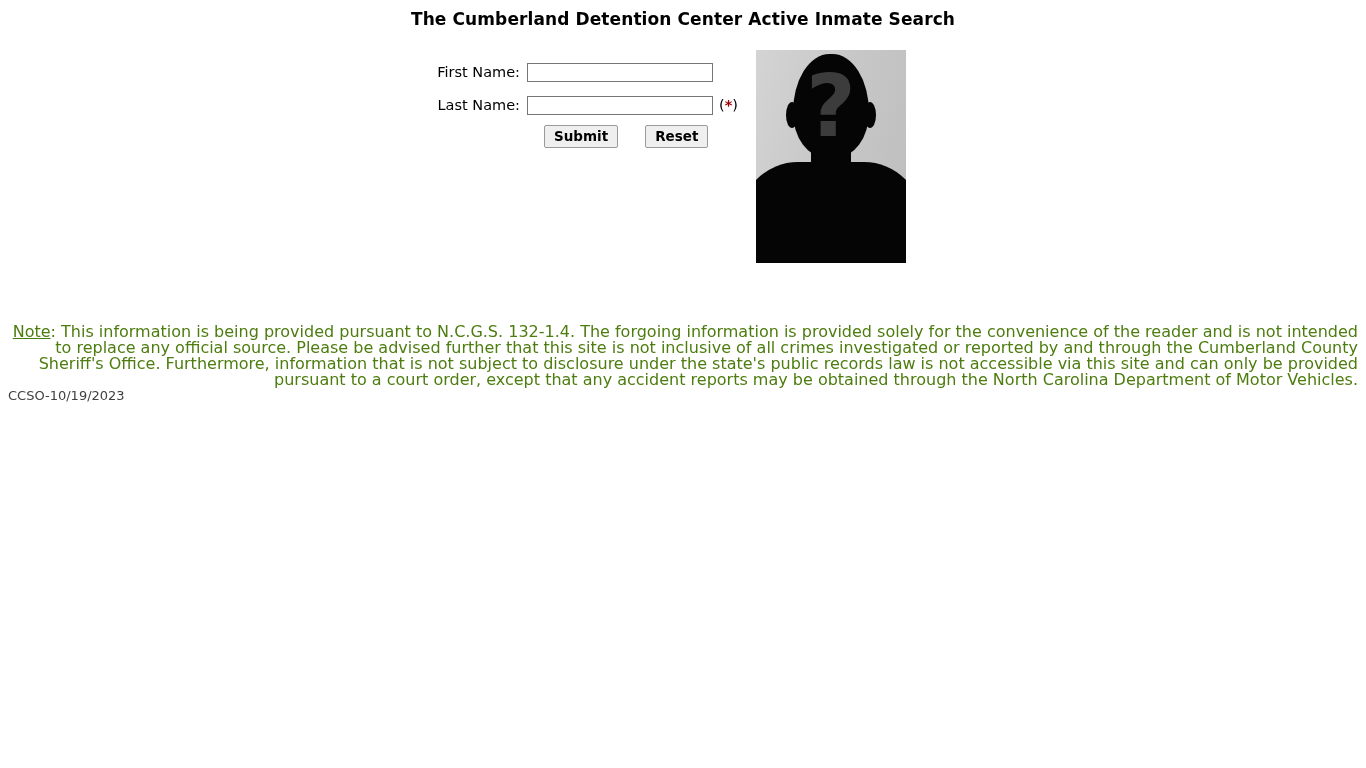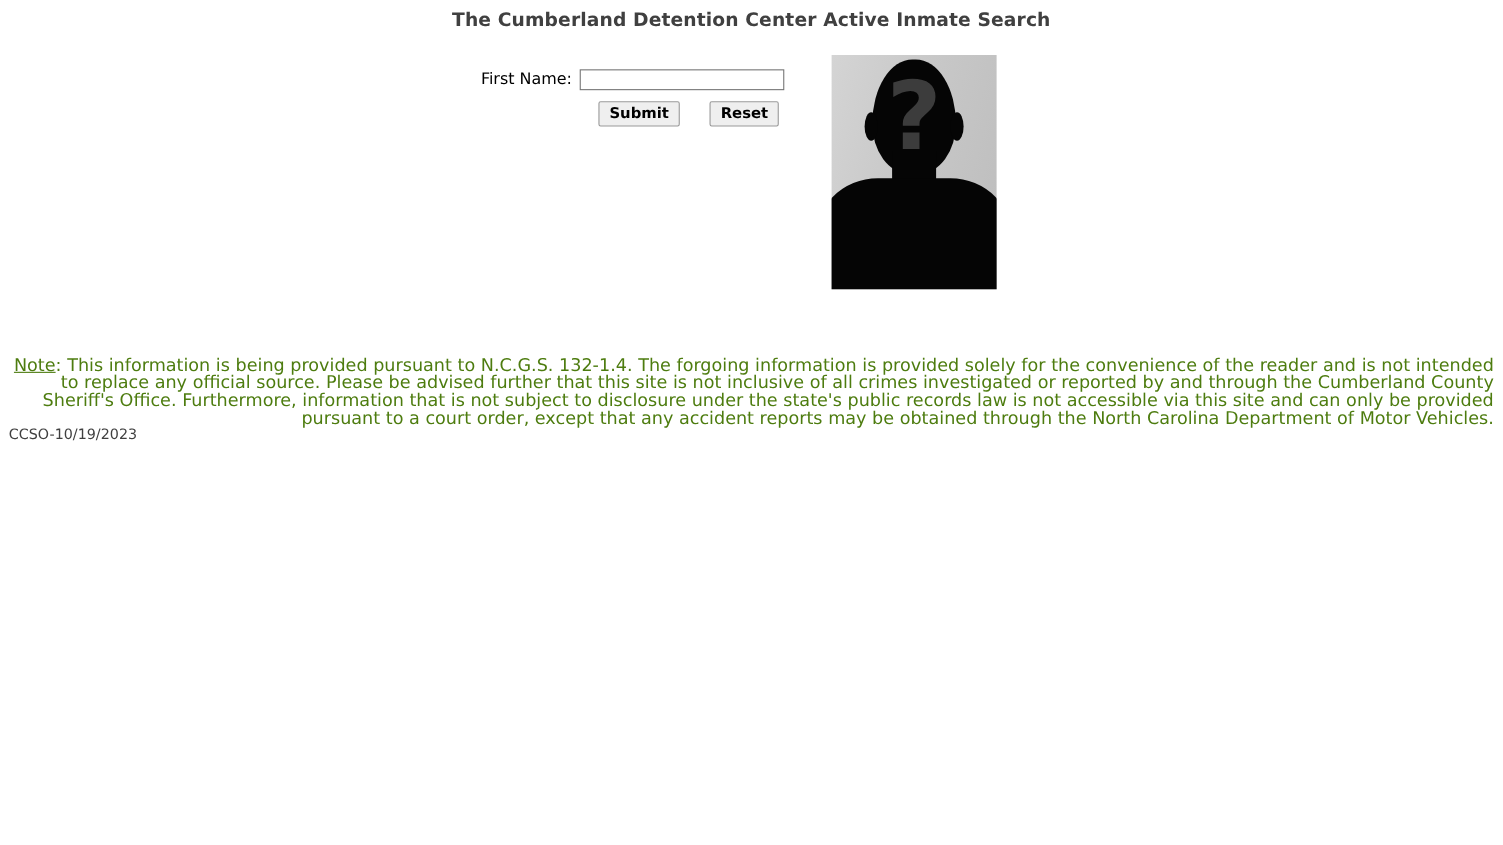--- a/index.html
+++ b/index.html
@@ -14,21 +14,21 @@
     font-family: "DejaVu Sans", "Liberation Sans", sans-serif;
     color: #000000;
     overflow: hidden;
     position: relative;
   }
 
   .page-title {
     text-align: center;
     font-size: 17px;
     font-weight: bold;
-    color: #404040;
+    color: #000000;
     margin: 0;
     padding-top: 9px;
     letter-spacing: 0.1px;
   }
 
   
   .content-row {
     position: absolute;
     left: 0;
     top: 50px;
@@ -197,20 +197,25 @@
 
 <div class="content-row">
 
   <div class="search-form">
 
     <div class="form-line">
       <span class="form-label">First Name:</span>
       <input class="text-input" type="text" placeholder="" style="">
     </div>
 
+    <div class="form-line">
+      <span class="form-label">Last Name:</span>
+      <input class="text-input" type="text" placeholder="" style="">
+      <span class="required-mark"><span>(</span><span class="star">*</span><span>)</span></span>
+    </div>
 
     <div class="button-row">
       <button class="form-button" type="submit">Submit</button>
       <button class="form-button" type="reset">Reset</button>
     </div>
 
   </div>
 
   <div class="photo-frame">
     <div class="photo-head"></div>

